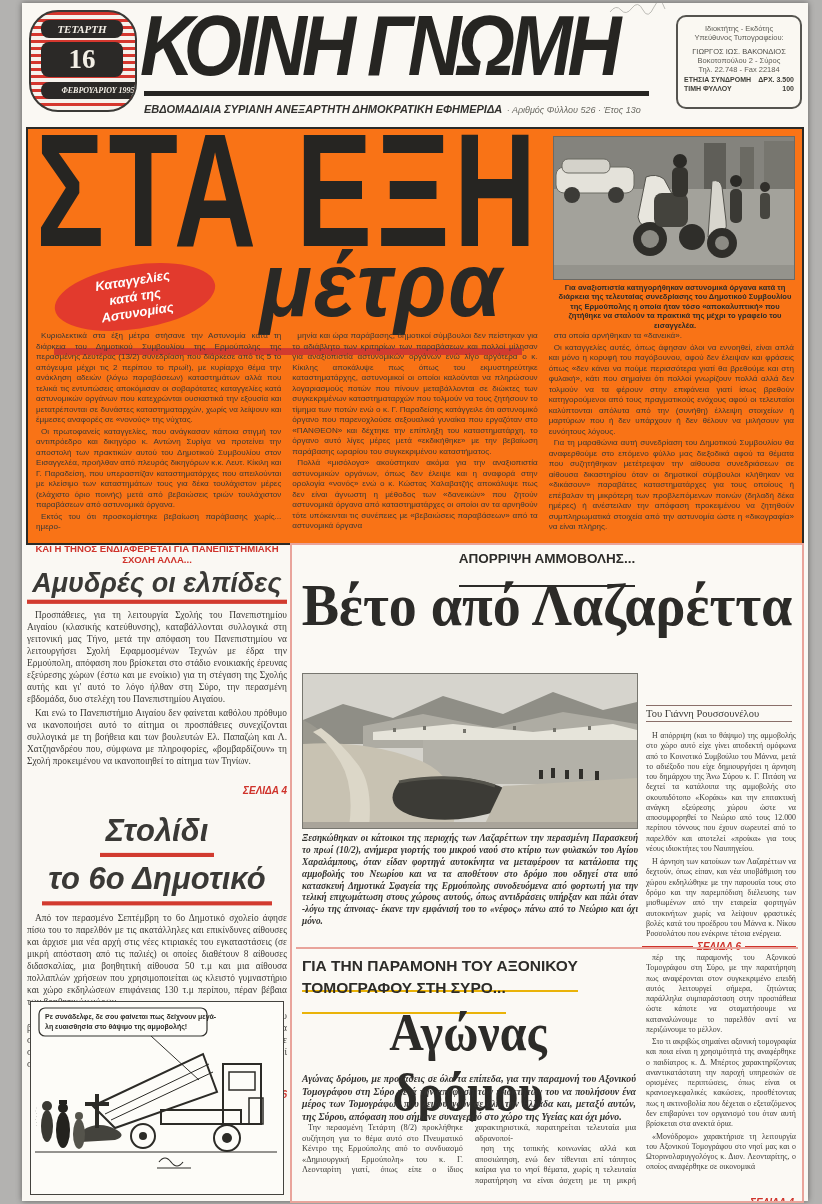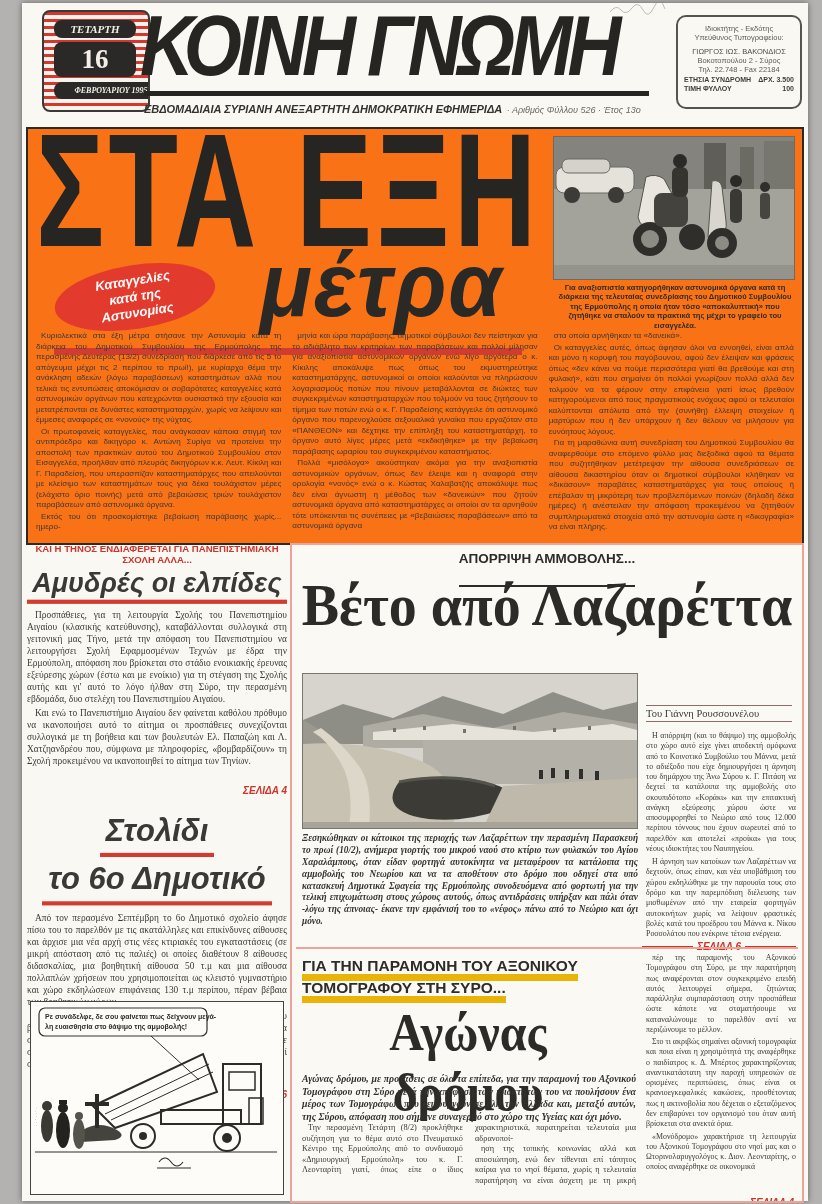--- a/index.html
+++ b/index.html
@@ -10,22 +10,22 @@
     color:#1e1d1b;
     overflow:hidden;
   }
   .sheet{
     position:absolute;left:22px;top:3px;width:786px;height:1198px;
     background:#faf8f3;
     box-shadow:0 0 6px rgba(0,0,0,.45);
   }
   
   .date-box{
-    position:absolute;left:20px;top:7px;width:104px;height:98px;
-    border:2px solid #3a3936;border-radius:8px;
+    position:absolute;left:7px;top:7px;width:104px;height:98px;
+    border:2px solid #3a3936;border-radius:29px;
     background:repeating-linear-gradient(180deg,#d5372e 0 3px,#f6f2ec 3px 7px);
     overflow:hidden;
   }
   .date-pill{
     position:absolute;left:10px;background:#2b2927;color:#f3efe6;
     border-radius:8px;text-align:center;width:82px;
     font-weight:bold;
   }
   .date-pill.dayname{top:8px;font-size:11px;padding:3px 0;font-style:italic;font-family:"Liberation Serif",serif;}
   .date-pill.daynum{top:30px;font-size:27px;padding:2px 0;font-family:"Liberation Serif",serif;}
@@ -144,21 +144,21 @@
     position:absolute;left:10px;top:288px;width:336px;
     font-family:"Liberation Serif",serif;font-style:italic;font-weight:bold;
     font-size:9.3px;line-height:1.28;text-align:justify;color:#343330;
   }
   .mid-divider{position:absolute;left:4px;top:402px;width:502px;height:2px;background:#e9a49b;}
   
   .tomo-kicker{
     position:absolute;left:10px;top:410px;width:330px;
     font-weight:bold;font-size:15.5px;color:#2d2c29;line-height:1.45;
   }
-  .tomo-kicker span{border-bottom:7px solid #eab308;padding-bottom:0px;}
+  .tomo-kicker span{border-bottom:2px solid #eab308;padding-bottom:16px;}
   .tomo-headline{
     position:absolute;left:16px;top:462px;width:320px;text-align:center;
     font-family:"Liberation Serif",serif;font-weight:bold;font-size:48px;color:#2c2b28;
     transform:scaleY(1.08);
   }
   .tomo-intro{
     position:absolute;left:10px;top:528px;width:334px;
     font-family:"Liberation Serif",serif;font-weight:bold;font-style:italic;
     font-size:9.8px;line-height:1.3;text-align:justify;color:#333230;
   }

